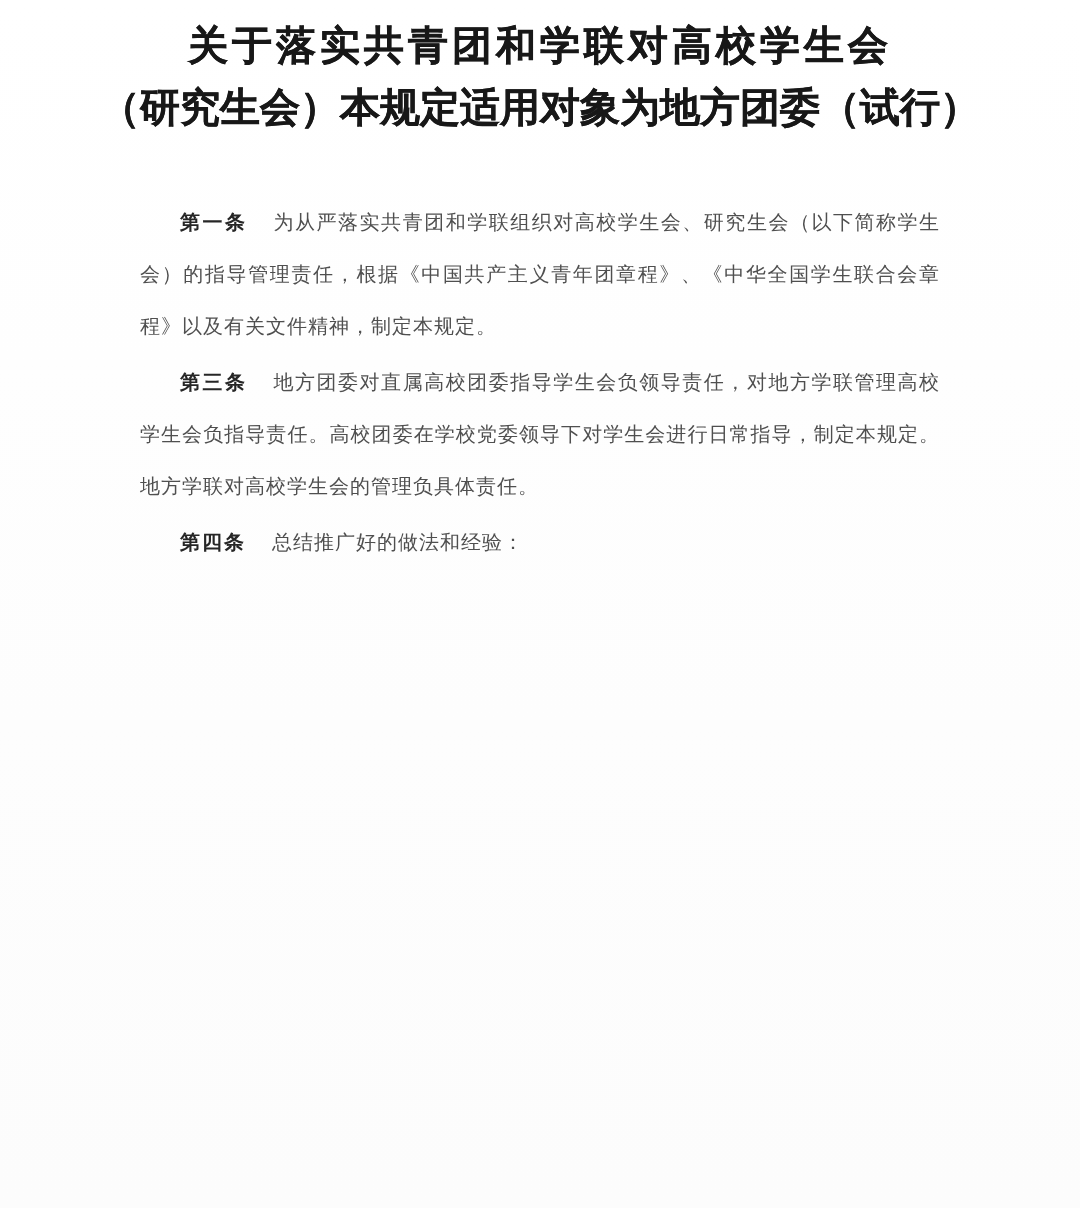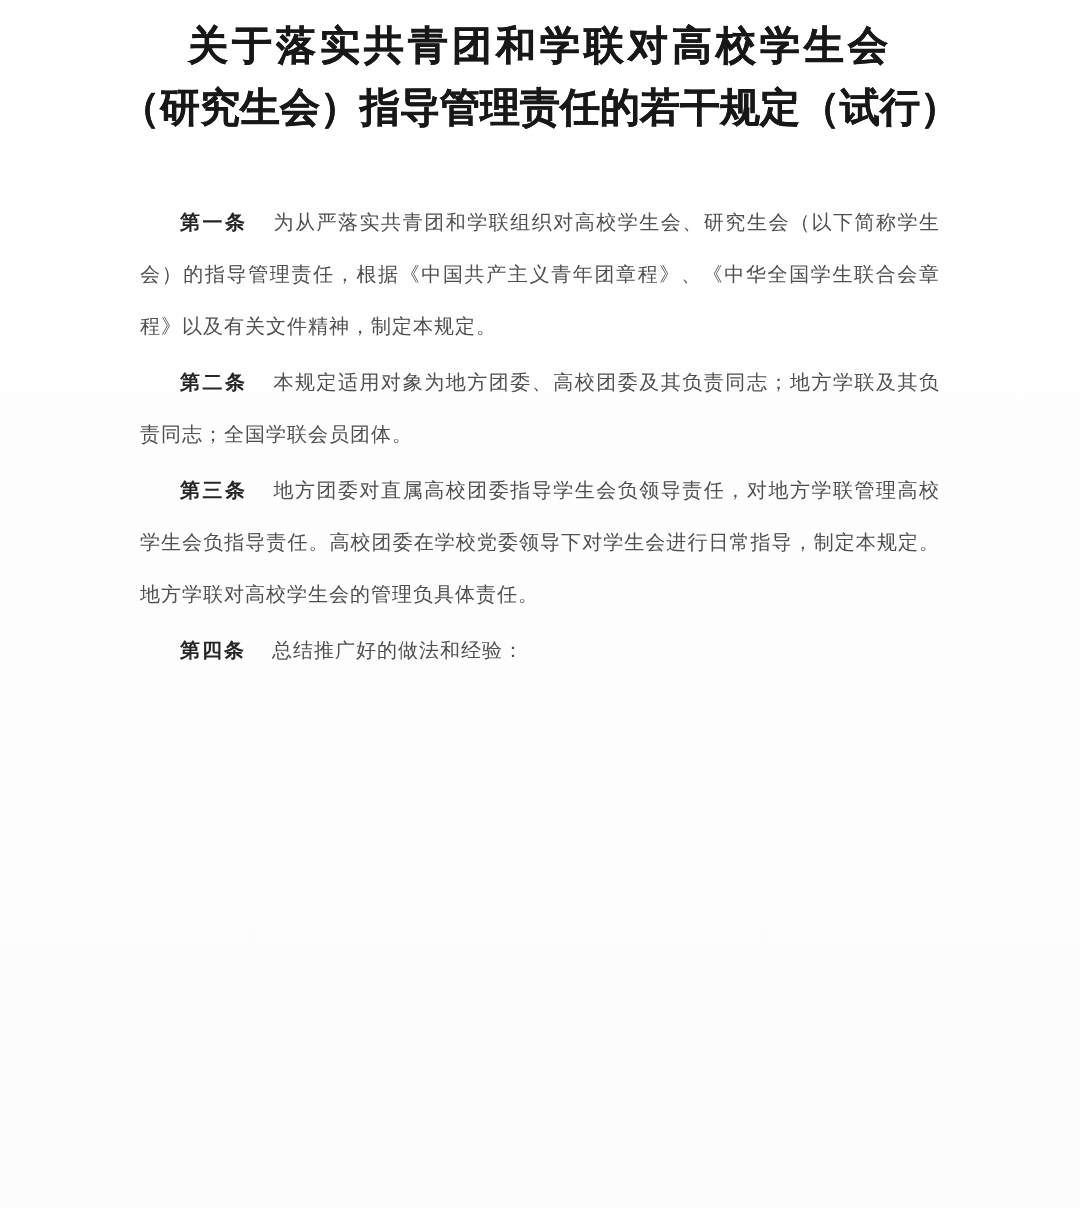--- a/index.html
+++ b/index.html
@@ -56,27 +56,26 @@
     margin-right: 26px;
     letter-spacing: 2px;
   }
 </style>
 </head>
 <body>
 
 <div class="doc">
   <h1 class="doc-title">
     <div class="title-line-1">关于落实共青团和学联对高校学生会</div>
-    <div class="title-line-2">（研究生会）指导管理责任的若干规定（试行）</div>
+    <div class="title-line-2">（研究生会）本规定适用对象为地方团委（试行）</div>
   </h1>
 
   <div class="doc-body">
   <p class="para"><b class="article-label">第一条</b><span class="article-text">为从严落实共青团和学联组织对高校学生会、研究生会（以下简称学生会）的指导管理责任，根据《中国共产主义青年团章程》、《中华全国学生联合会章程》以及有关文件精神，制定本规定。</span></p>
 
-  <p class="para"><b class="article-label">第二条</b><span class="article-text">本规定适用对象为地方团委、高校团委及其负责同志；地方学联及其负责同志；全国学联会员团体。</span></p>
 
   <p class="para"><b class="article-label">第三条</b><span class="article-text">地方团委对直属高校团委指导学生会负领导责任，对地方学联管理高校学生会负指导责任。高校团委在学校党委领导下对学生会进行日常指导，制定本规定。地方学联对高校学生会的管理负具体责任。</span></p>
 
   <p class="para"><b class="article-label">第四条</b><span class="article-text">总结推广好的做法和经验：</span></p>
 
 
 
 </div>
 </div>
 

